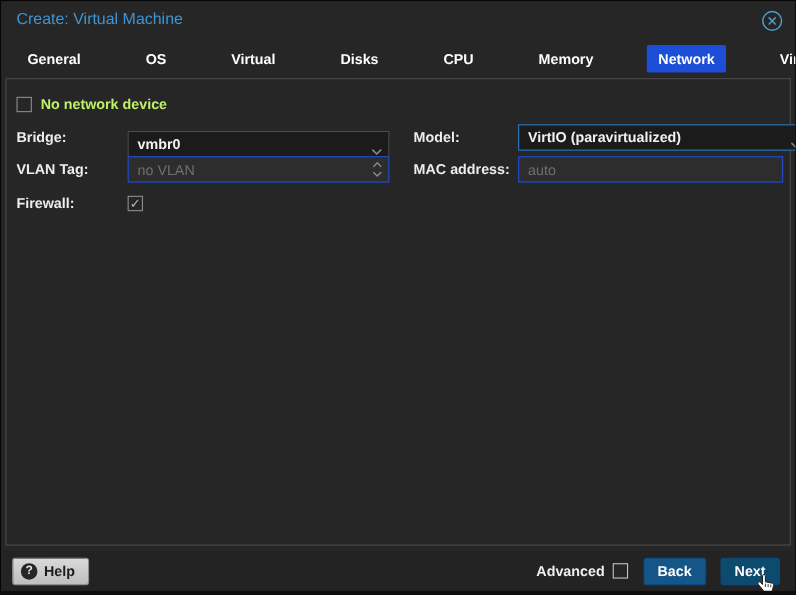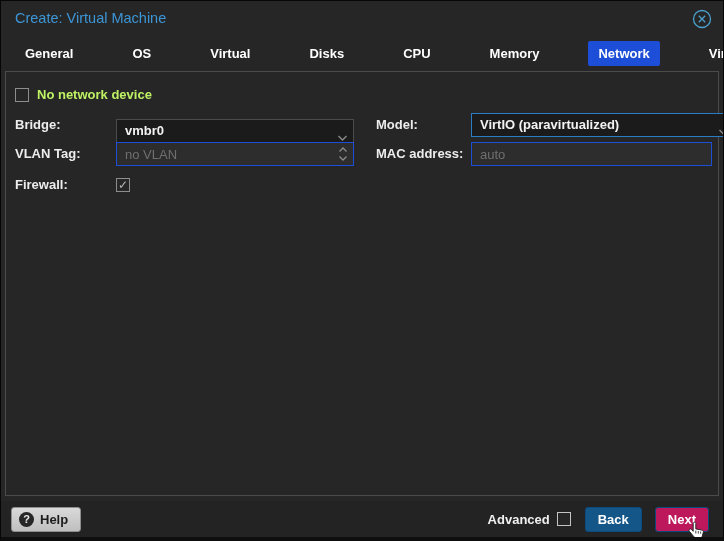--- a/index.html
+++ b/index.html
@@ -49,21 +49,21 @@
     display:flex; align-items:center; gap:6px; cursor:pointer;
   }
   .help-icon{ width:15px; height:15px; border-radius:50%; background:#262626; color:#e8e8e8;
               font-size:11px; font-weight:700; text-align:center; line-height:15px; display:inline-block; }
   .footer-right{ margin-left:auto; display:flex; align-items:center; }
   .adv-label{ color:#f0f0f0; font-weight:700; margin-right:7px; }
   .adv-check{ width:14px; height:14px; border:1px solid #c4c4c4; background:#262626; margin-right:14px; }
   .btn{ height:25px; min-width:50px; padding:0 12px; border:1px solid #0b4a7e; border-radius:3px;
         color:#fff; font-weight:700; font-size:13px; cursor:pointer; }
   .btn-back{ background:#145688; margin-right:13px; }
-  .btn-next{ background:#be185d; }
+  .btn-next{ background:#0c4a6e; }
   .cursor{ position:absolute; left:687px; top:520px; pointer-events:none; }
 </style>
 </head>
 <body>
 
 <div class="screen">
 
   <div class="titlebar">
     <div class="title">Create: Virtual Machine</div>
     <div class="close-btn">

